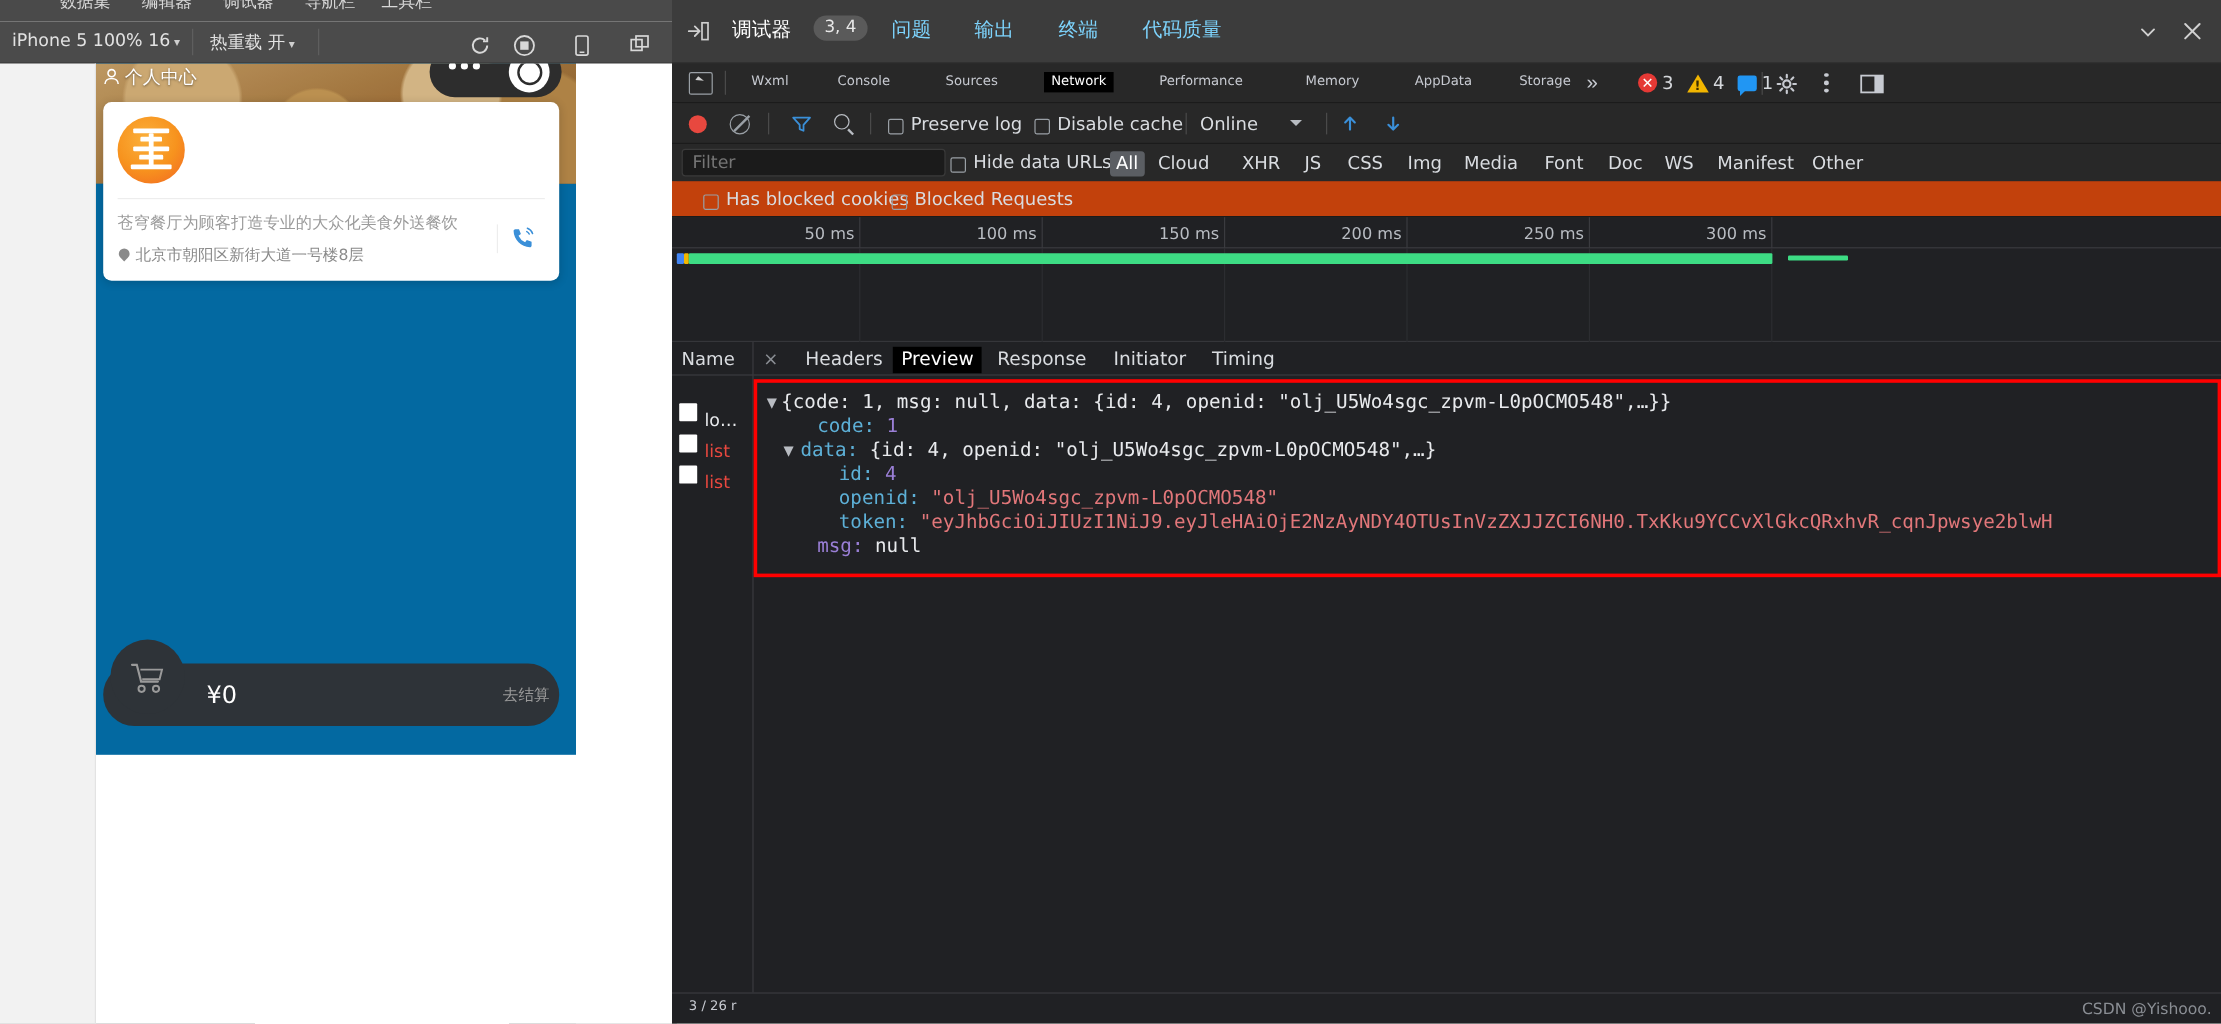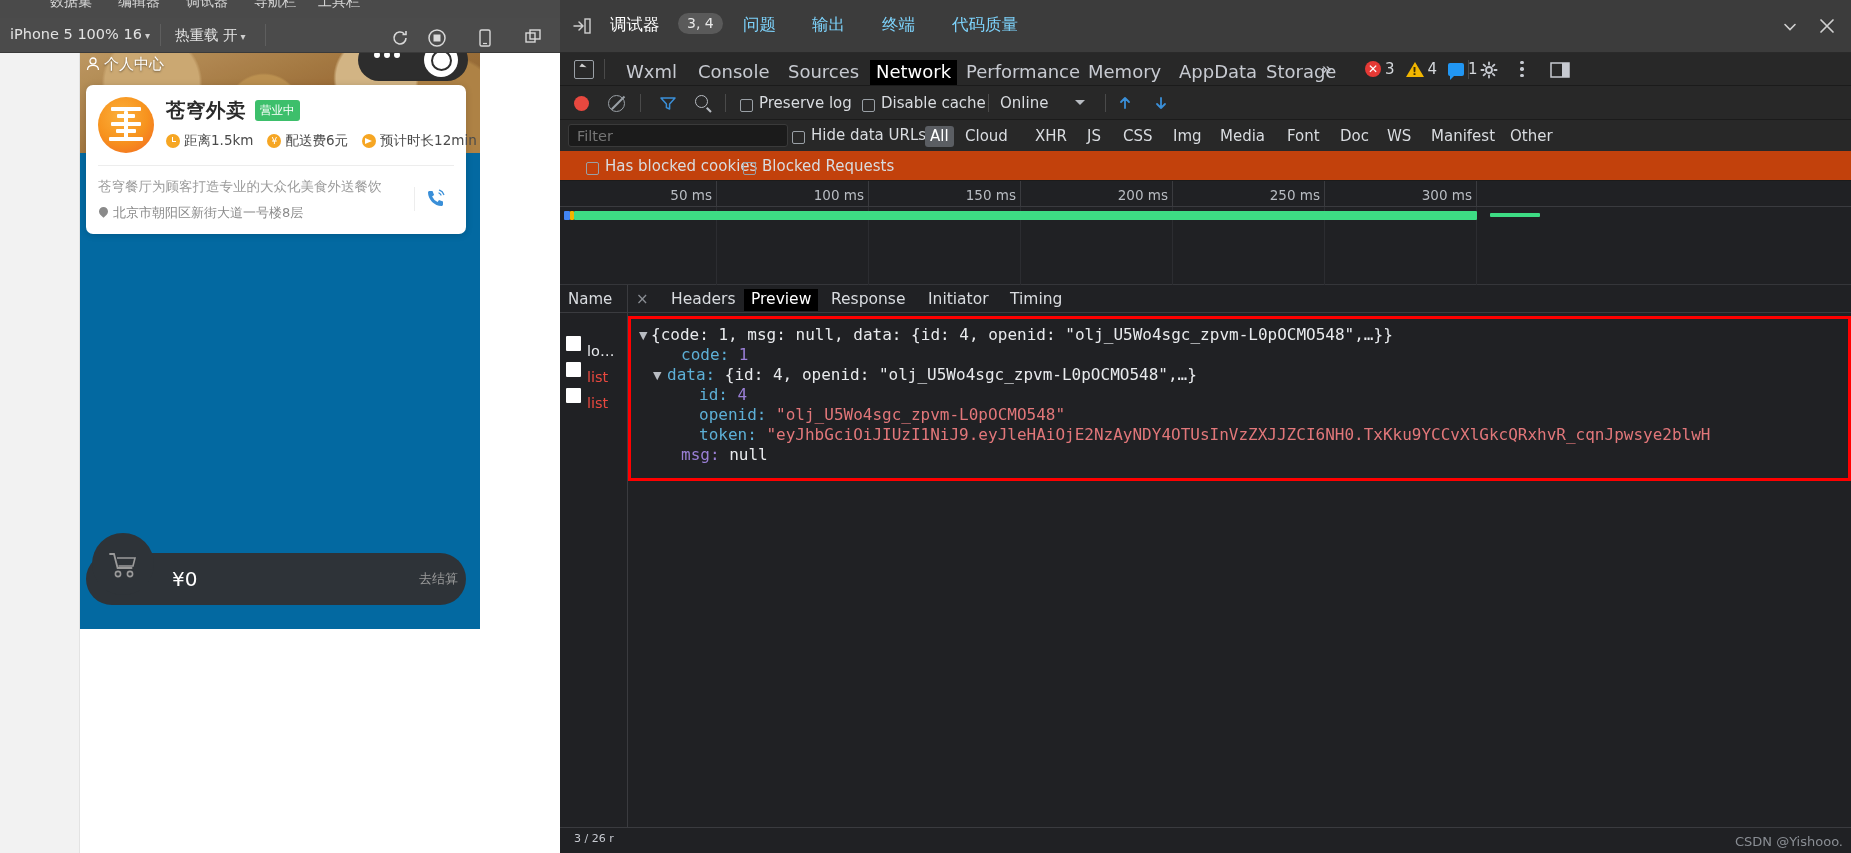--- a/index.html
+++ b/index.html
@@ -234,21 +234,21 @@
     content: ""; position: absolute; left: 5px; top: 4px;
     width: 0; height: 0; border-left: 6px solid #cfcfcf;
     border-bottom: 4px solid transparent; border-top: 0 solid transparent;
     transform: rotate(38deg);
   }
   .nav-sep {
     position: absolute; left: 44px; top: 6px; width: 1px; height: 20px;
     background: #4a4a4a;
   }
   .nav-tab {
-    position: absolute; top: 7px; font-size: 18px; color: #c7cad1;
+    position: absolute; top: 7px; font-size: 11px; color: #c7cad1;
     white-space: nowrap; cursor: pointer; padding: 1px 6px 3px;
     font-family: "DejaVu Sans", sans-serif;
   }
   .nav-tab.active { background: #000000; color: #ffffff; }
   .nav-more {
     position: absolute; top: 6px; font-size: 17px; color: #c7cad1; cursor: pointer;
   }
   .nav-counters {
     position: absolute; top: 7px; display: flex; align-items: center; gap: 5px;
   }
@@ -551,40 +551,20 @@
     <div class="rcard">
       <div class="rcard-main">
         <div class="rlogo">
           <span class="gx" style="left:13px; top:10px; width:30px; height:4px;"></span>
           <span class="gx" style="left:19px; top:17px; width:18px; height:3.5px;"></span>
           <span class="gx" style="left:13px; top:25px; width:30px; height:3.5px;"></span>
           <span class="gx" style="left:18px; top:32px; width:20px; height:3.5px;"></span>
           <span class="gx" style="left:11px; top:40px; width:34px; height:4px;"></span>
           <span class="gx" style="left:26px; top:14px; width:4px; height:28px;"></span>
         </div>
-        <div class="rcard-info">
-          <div class="rname-row">
-            <span class="rname">苍穹外卖</span>
-            <span class="rbadge">营业中</span>
-          </div>
-          <div class="rmeta">
-            <span class="rmeta-item">
-              <span class="rmeta-ic clock"></span>
-              <span class="rmeta-txt">距离1.5km</span>
-            </span>
-            <span class="rmeta-item">
-              <span class="rmeta-ic yuan">¥</span>
-              <span class="rmeta-txt">配送费6元</span>
-            </span>
-            <span class="rmeta-item">
-              <span class="rmeta-ic send"></span>
-              <span class="rmeta-txt">预计时长12min</span>
-            </span>
-          </div>
-        </div>
       </div>
       <div class="rdivider"></div>
       <div class="rdesc-wrap">
         <div class="rdesc-col">
           <div class="rdesc">苍穹餐厅为顾客打造专业的大众化美食外送餐饮</div>
           <div class="raddr">
             <span class="raddr-pin"></span>
             <span class="raddr-txt">北京市朝阳区新街大道一号楼8层</span>
           </div>
         </div>

